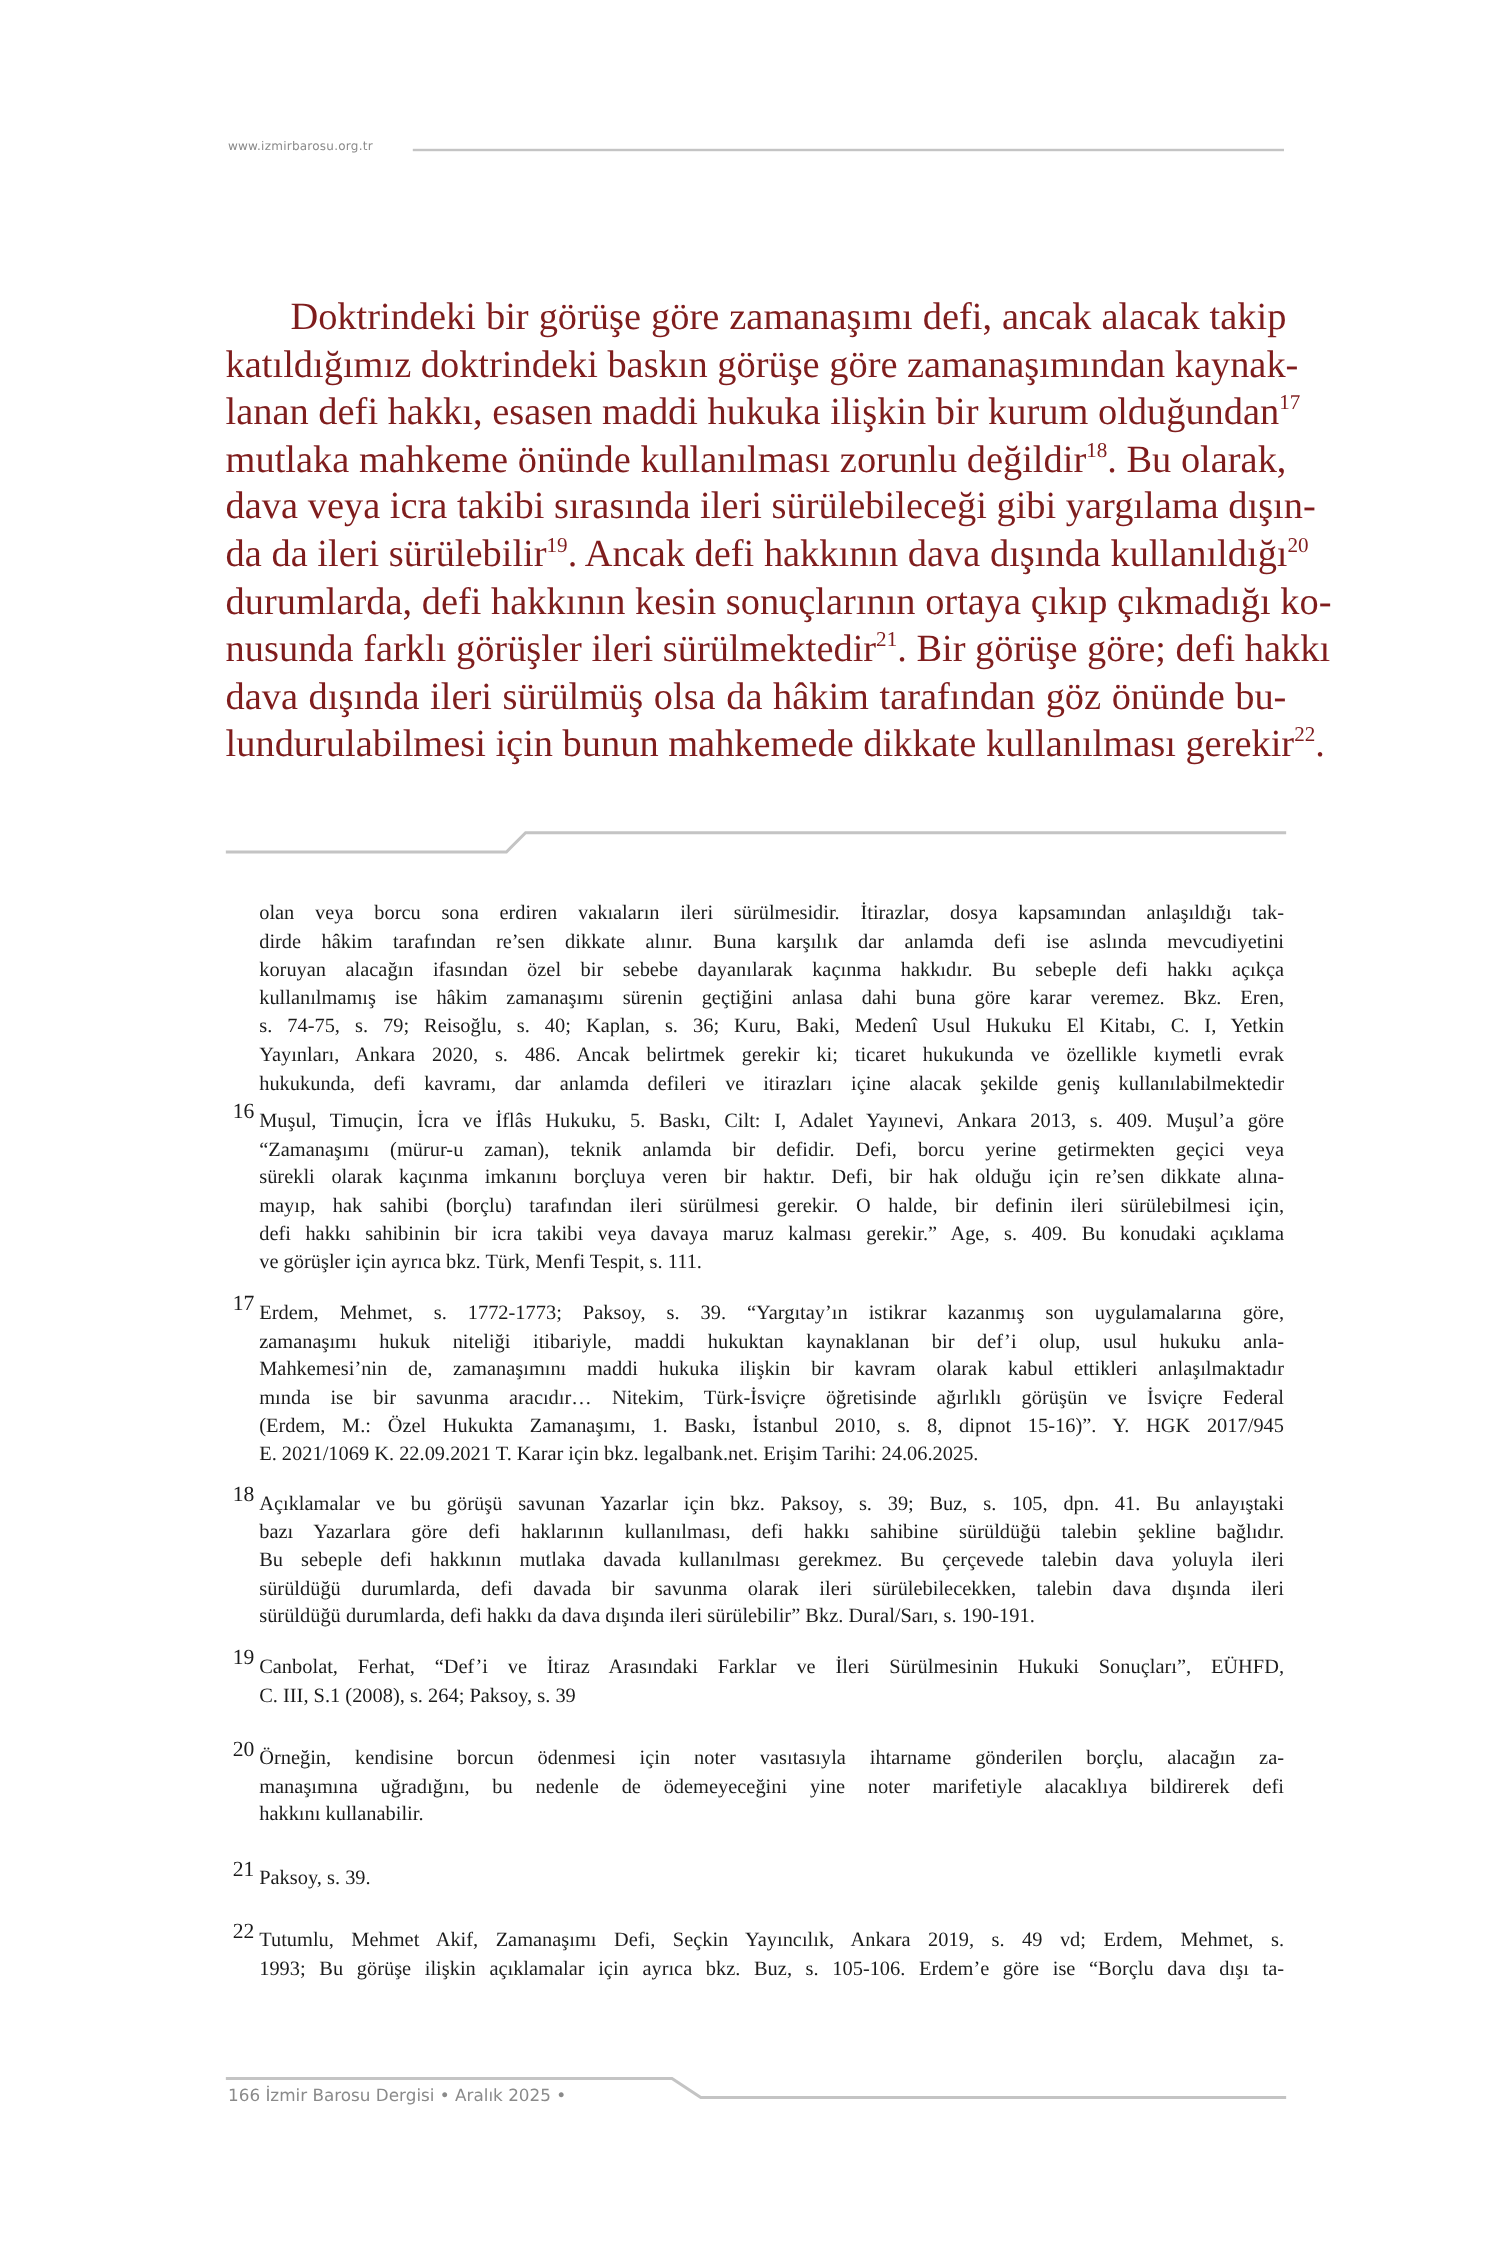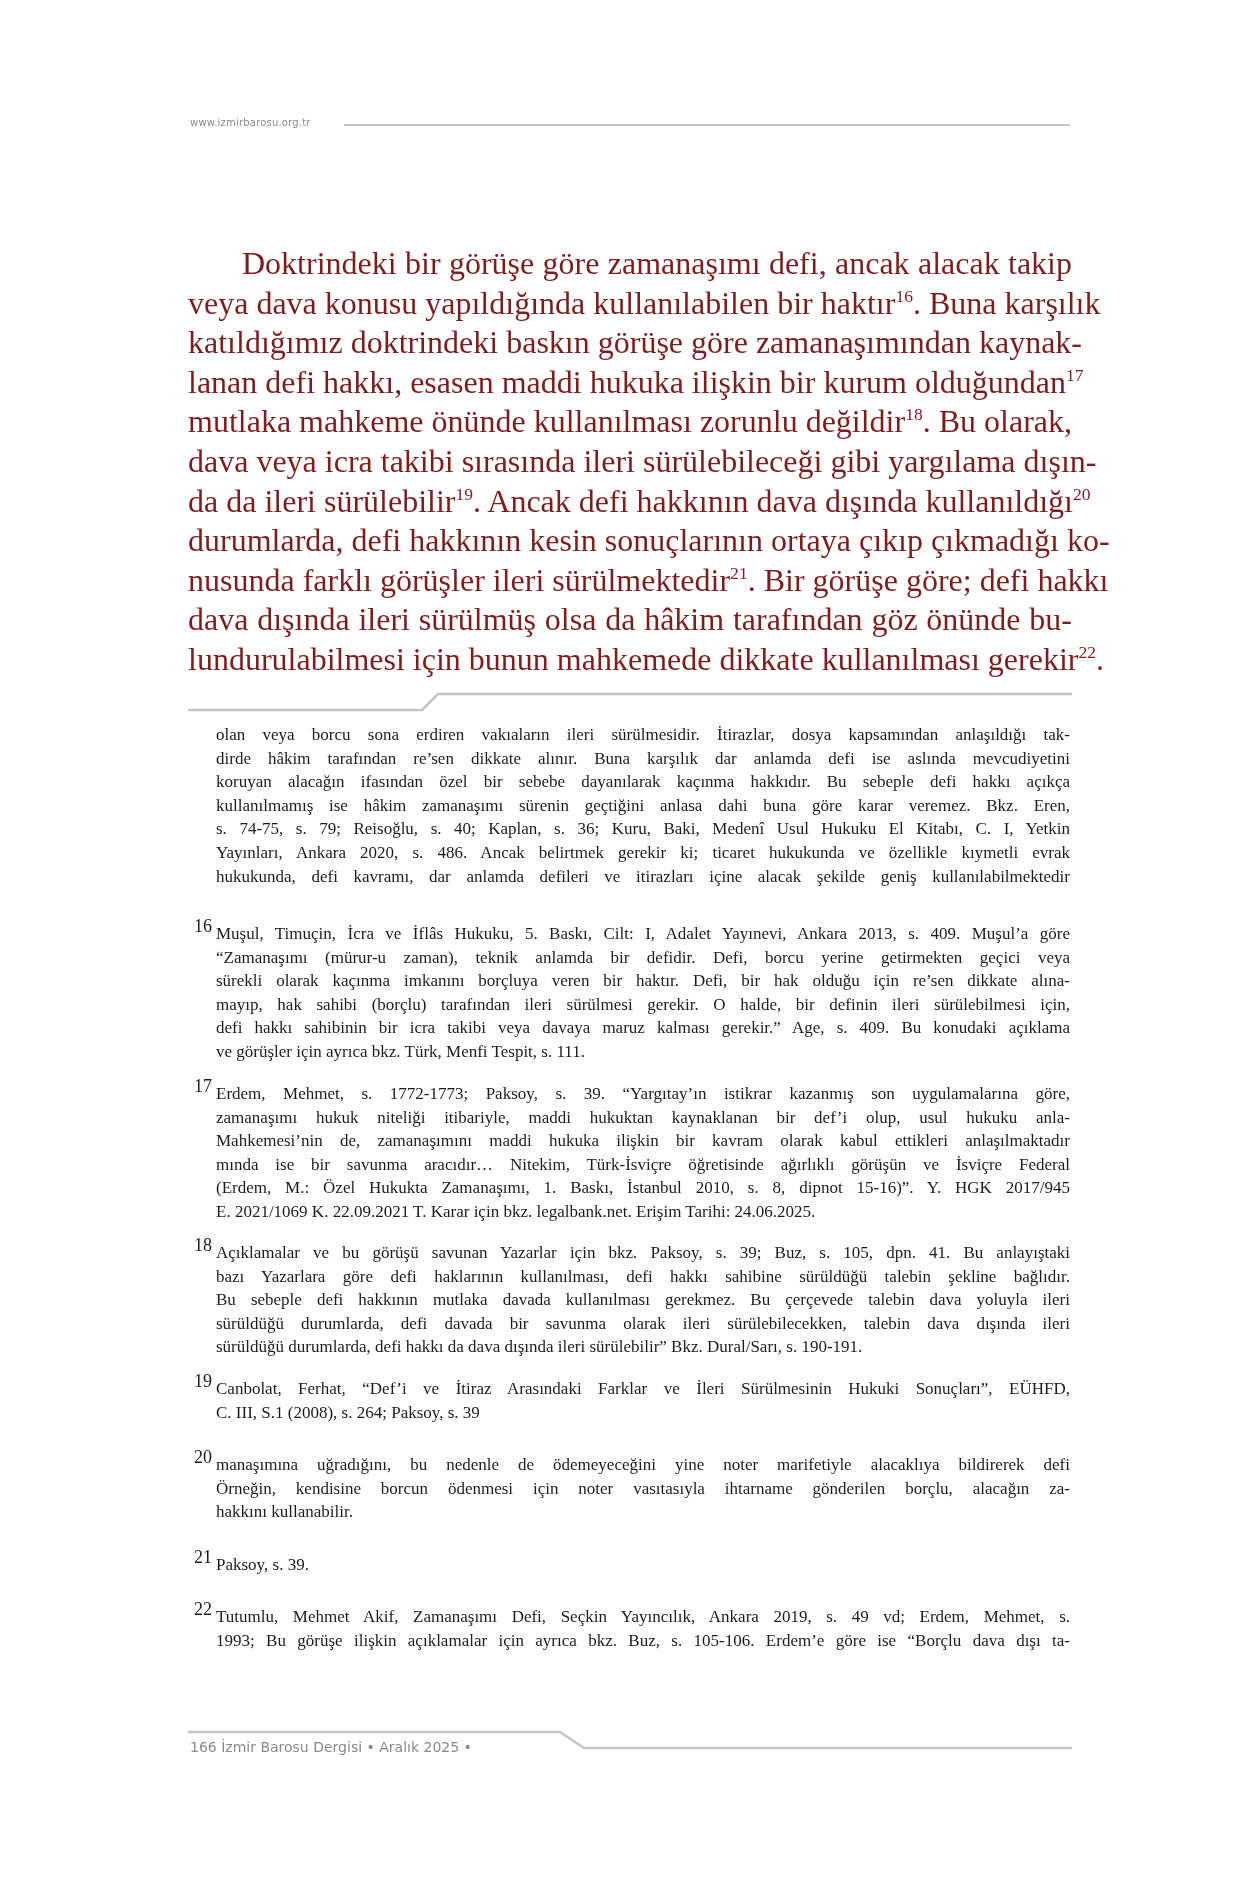--- a/index.html
+++ b/index.html
@@ -21,21 +21,21 @@
   .main-text .line.last { text-align-last: justify; }
   .main-text .indent { padding-left: 54px; }
   sup.fn { font-size: 0.55em; vertical-align: 0.7em; line-height: 0; }
 
   .sep { position: absolute; left: 188px; top: 692px; width: 884px; height: 20px; }
 
   .fn-block {
     position: absolute; left: 188px; width: 884px;
     font-family: "Liberation Serif", serif; font-size: 17px; line-height: 23.6px; color: #1c1c1c;
   }
-  .fn-cont { left: 216px; width: 854px; top: 723px; }
+  .fn-cont { left: 216px; width: 854px; top: 749px; }
   .fn-cont .line { display: block; white-space: nowrap; text-align: justify; text-align-last: justify; }
 
   .fn-item { position: absolute; left: 188px; width: 884px; }
   .fn-item .num {
     position: absolute; left: 6px; top: -6px;
     font-family: "Liberation Serif", serif; font-size: 18px; color: #1c1c1c;
   }
   .fn-item .body {
     position: absolute; left: 28px; width: 854px;
     font-family: "Liberation Serif", serif; font-size: 17px; line-height: 23.6px; color: #1c1c1c;
@@ -50,21 +50,20 @@
   }
 </style>
 </head>
 <body>
 
 <div class="header-url">www.izmirbarosu.org.tr</div>
 <div class="header-rule"></div>
 
 <div class="main-text">
   <span class="line indent"><span>Doktrindeki bir görüşe göre zamanaşımı defi, ancak alacak takip</span></span>
-  <span class="line"><span>veya dava konusu yapıldığında kullanılabilen bir haktır</span><sup class="fn">16</sup><span>. Buna karşılık</span></span>
   <span class="line"><span>katıldığımız doktrindeki baskın görüşe göre zamanaşımından kaynak-</span></span>
   <span class="line"><span>lanan defi hakkı, esasen maddi hukuka ilişkin bir kurum olduğundan</span><sup class="fn">17</sup></span>
   <span class="line"><span>mutlaka mahkeme önünde kullanılması zorunlu değildir</span><sup class="fn">18</sup><span>. Bu olarak,</span></span>
   <span class="line"><span>dava veya icra takibi sırasında ileri sürülebileceği gibi yargılama dışın-</span></span>
   <span class="line"><span>da da ileri sürülebilir</span><sup class="fn">19</sup><span>. Ancak defi hakkının dava dışında kullanıldığı</span><sup class="fn">20</sup></span>
   <span class="line"><span>durumlarda, defi hakkının kesin sonuçlarının ortaya çıkıp çıkmadığı ko-</span></span>
   <span class="line"><span>nusunda farklı görüşler ileri sürülmektedir</span><sup class="fn">21</sup><span>. Bir görüşe göre; defi hakkı</span></span>
   <span class="line"><span>dava dışında ileri sürülmüş olsa da hâkim tarafından göz önünde bu-</span></span>
   <span class="line last"><span>lundurulabilmesi için bunun mahkemede dikkate kullanılması gerekir</span><sup class="fn">22</sup><span>.</span></span>
 </div>
@@ -122,22 +121,22 @@
   <span class="num">19</span>
   <div class="body">
     <span class="line">Canbolat, Ferhat, “Def’i ve İtiraz Arasındaki Farklar ve İleri Sürülmesinin Hukuki Sonuçları”, EÜHFD,</span>
     <span class="line last">C. III, S.1 (2008), s. 264; Paksoy, s. 39</span>
   </div>
 </div>
 
 <div class="fn-item" style="top:1453px;">
   <span class="num">20</span>
   <div class="body">
+    <span class="line">Örneğin, kendisine borcun ödenmesi için noter vasıtasıyla ihtarname gönderilen borçlu, alacağın za-</span>
     <span class="line">manaşımına uğradığını, bu nedenle de ödemeyeceğini yine noter marifetiyle alacaklıya bildirerek defi</span>
-    <span class="line">Örneğin, kendisine borcun ödenmesi için noter vasıtasıyla ihtarname gönderilen borçlu, alacağın za-</span>
     <span class="line last">hakkını kullanabilir.</span>
   </div>
 </div>
 
 <div class="fn-item" style="top:1553px;">
   <span class="num">21</span>
   <div class="body">
     <span class="line last">Paksoy, s. 39.</span>
   </div>
 </div>

